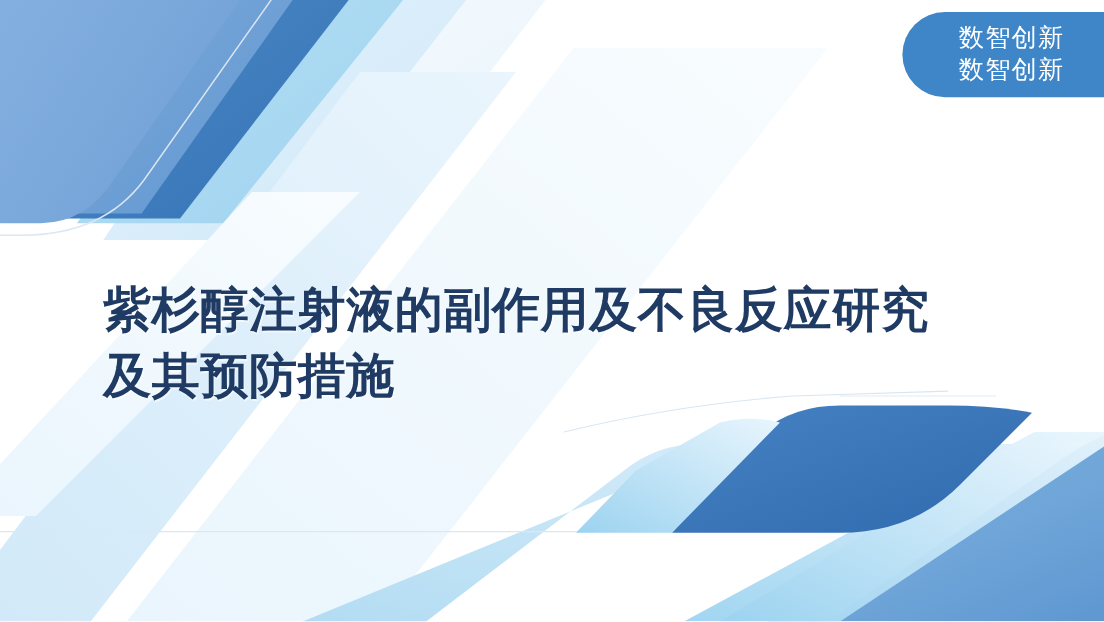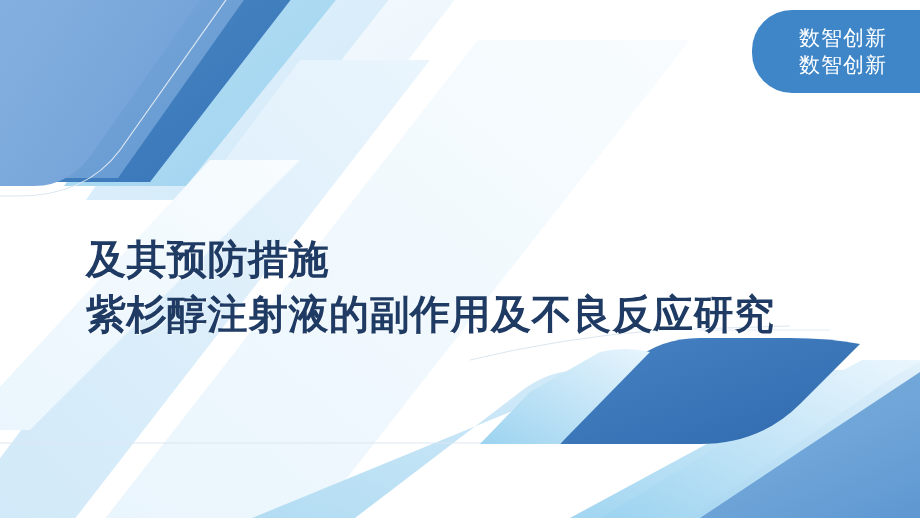--- a/index.html
+++ b/index.html
@@ -23,21 +23,21 @@
     top: 0;
     width: 920px;
     height: 518px;
   }
   
   .badge {
     position: absolute;
     right: 0;
     top: 10px;
     width: 168px;
-    height: 83px;
+    height: 71px;
     background: #3e86c8;
     border-top-left-radius: 40px;
     border-bottom-left-radius: 40px;
     display: flex;
     flex-direction: column;
     align-items: center;
     justify-content: center;
     color: #ffffff;
     line-height: 1.28;
     letter-spacing: 1px;
@@ -215,17 +215,17 @@
 
     </g>
   </svg>
 
   <div class="badge">
     <span class="badge-line">数智创新</span>
     <span class="badge-line">数智创新</span>
   </div>
 
   <div class="title-block">
+    <div class="title-line">紫杉醇注射液的副作用及不良反应研究</div>
     <div class="title-line">及其预防措施</div>
-    <div class="title-line">紫杉醇注射液的副作用及不良反应研究</div>
   </div>
 
 </div>
 
 </body></html>

